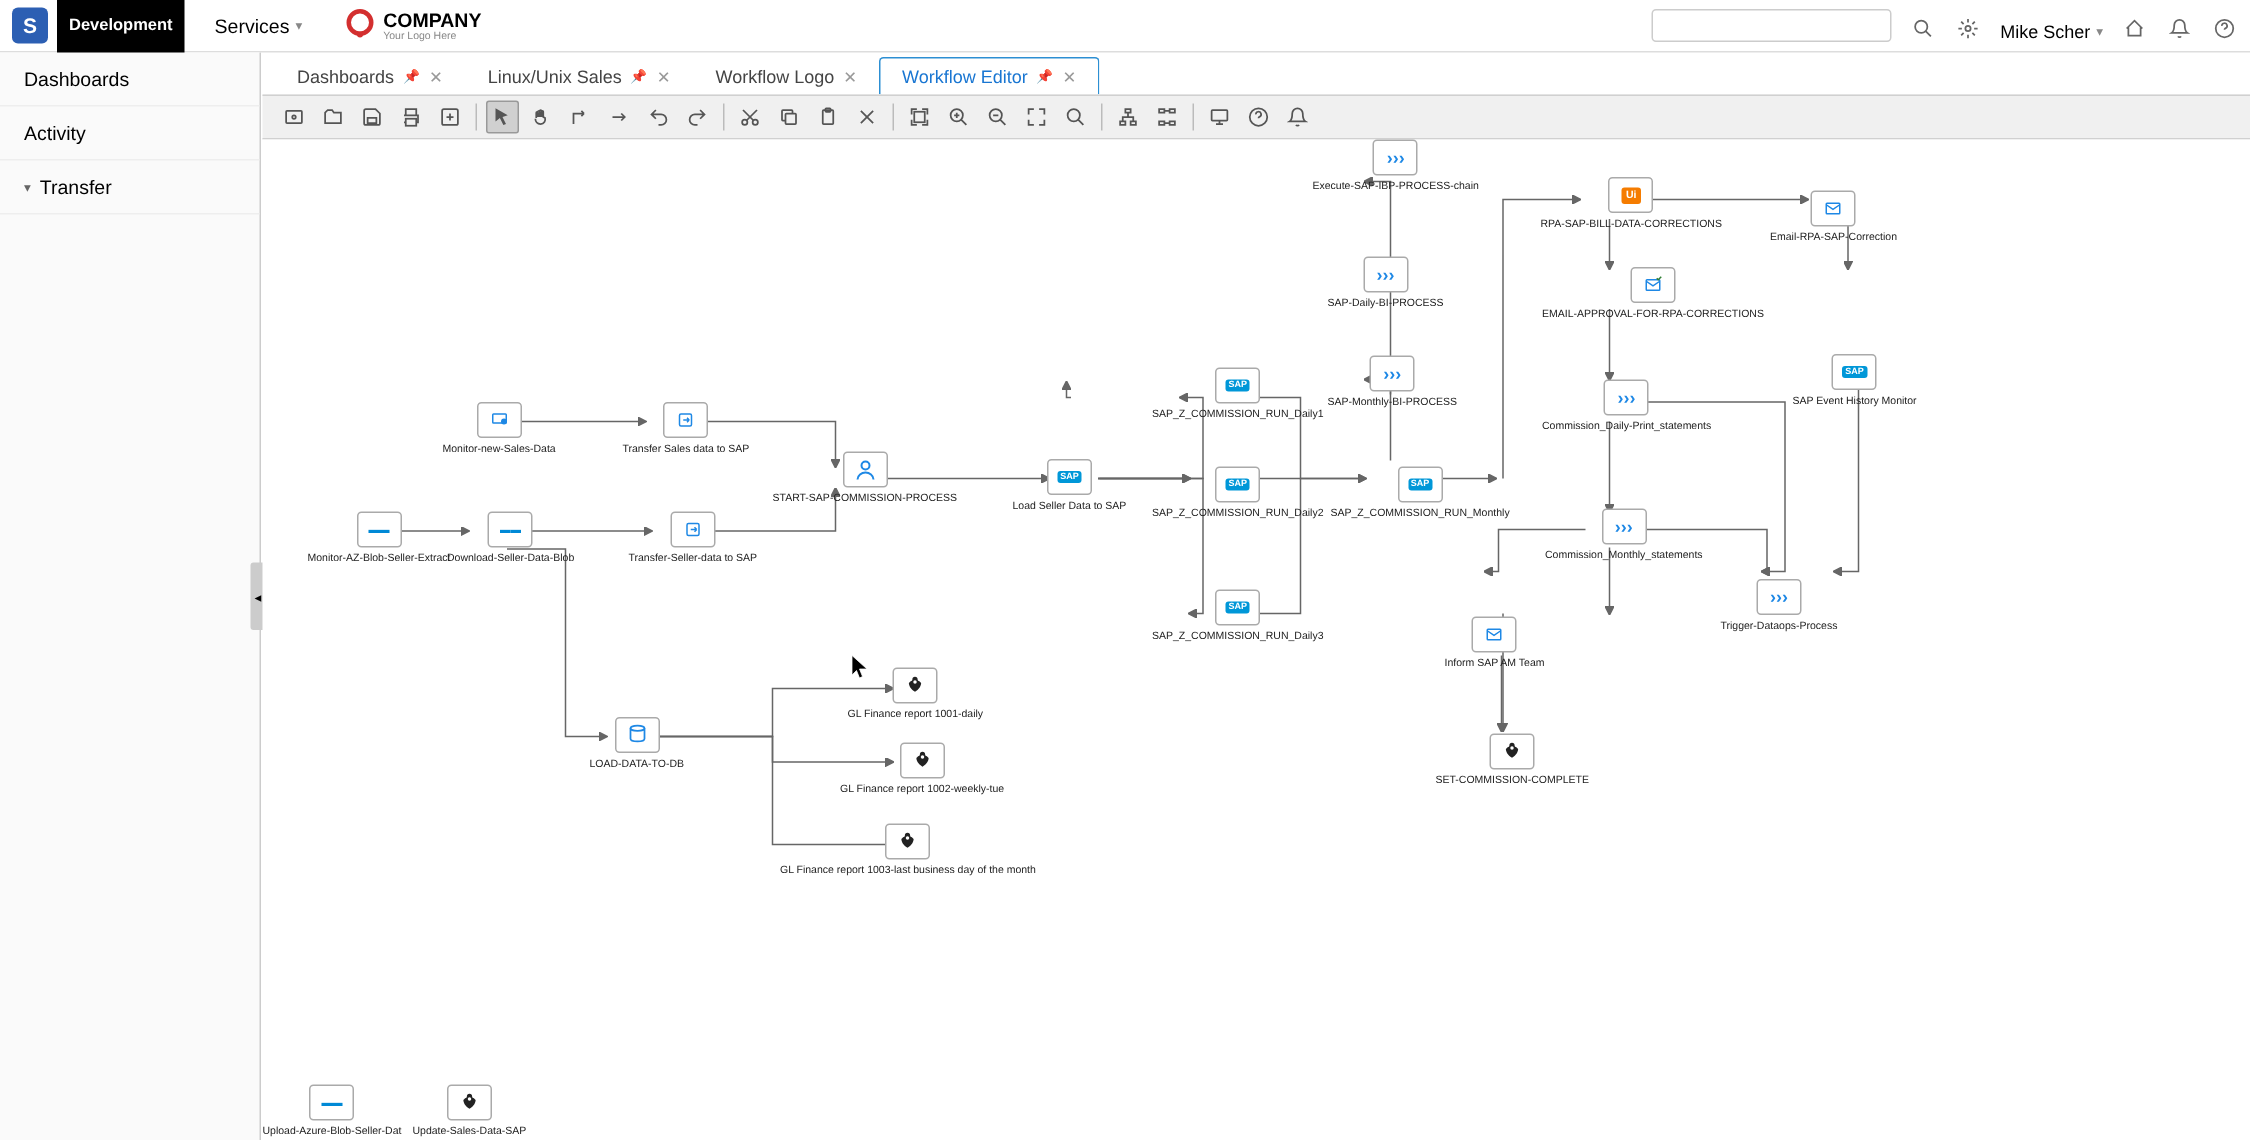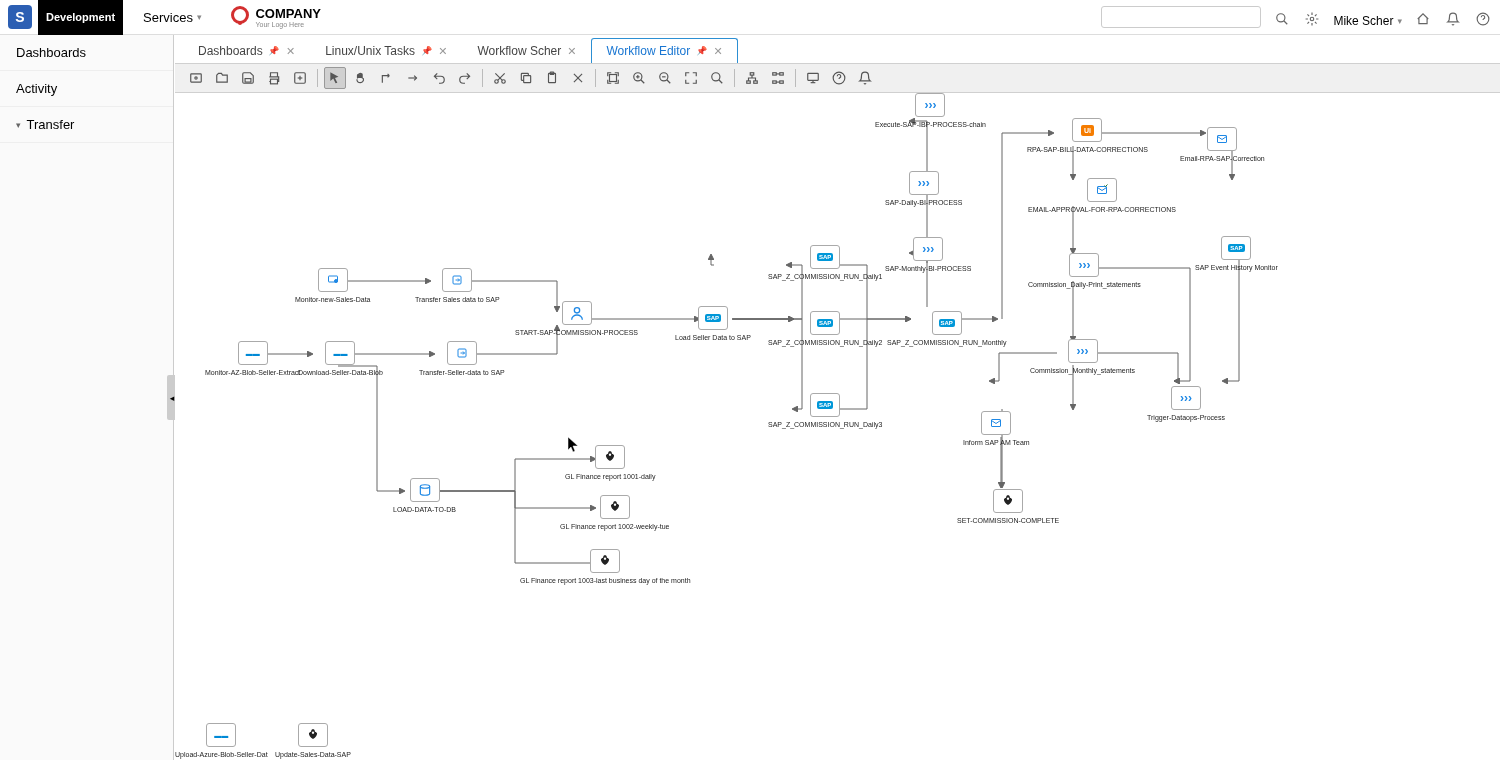--- a/index.html
+++ b/index.html
@@ -127,26 +127,26 @@
 </div>
 <div class="side-collapse">◂</div>
 
 <div class="tabbar">
   <div class="tab">
     <span>Dashboards</span>
     <span class="pin">📌</span>
     <span class="close">✕</span>
   </div>
   <div class="tab">
-    <span>Linux/Unix Tasks</span>
+    <span>Linux/Unix Sales</span>
     <span class="pin">📌</span>
     <span class="close">✕</span>
   </div>
   <div class="tab">
-    <span>Workflow Scher</span>
+    <span>Workflow Logo</span>
     <span class="close">✕</span>
   </div>
   <div class="tab active">
     <span>Workflow Editor</span>
     <span class="pin">📌</span>
     <span class="close">✕</span>
   </div>
 </div>
 
 <div class="toolbar">

